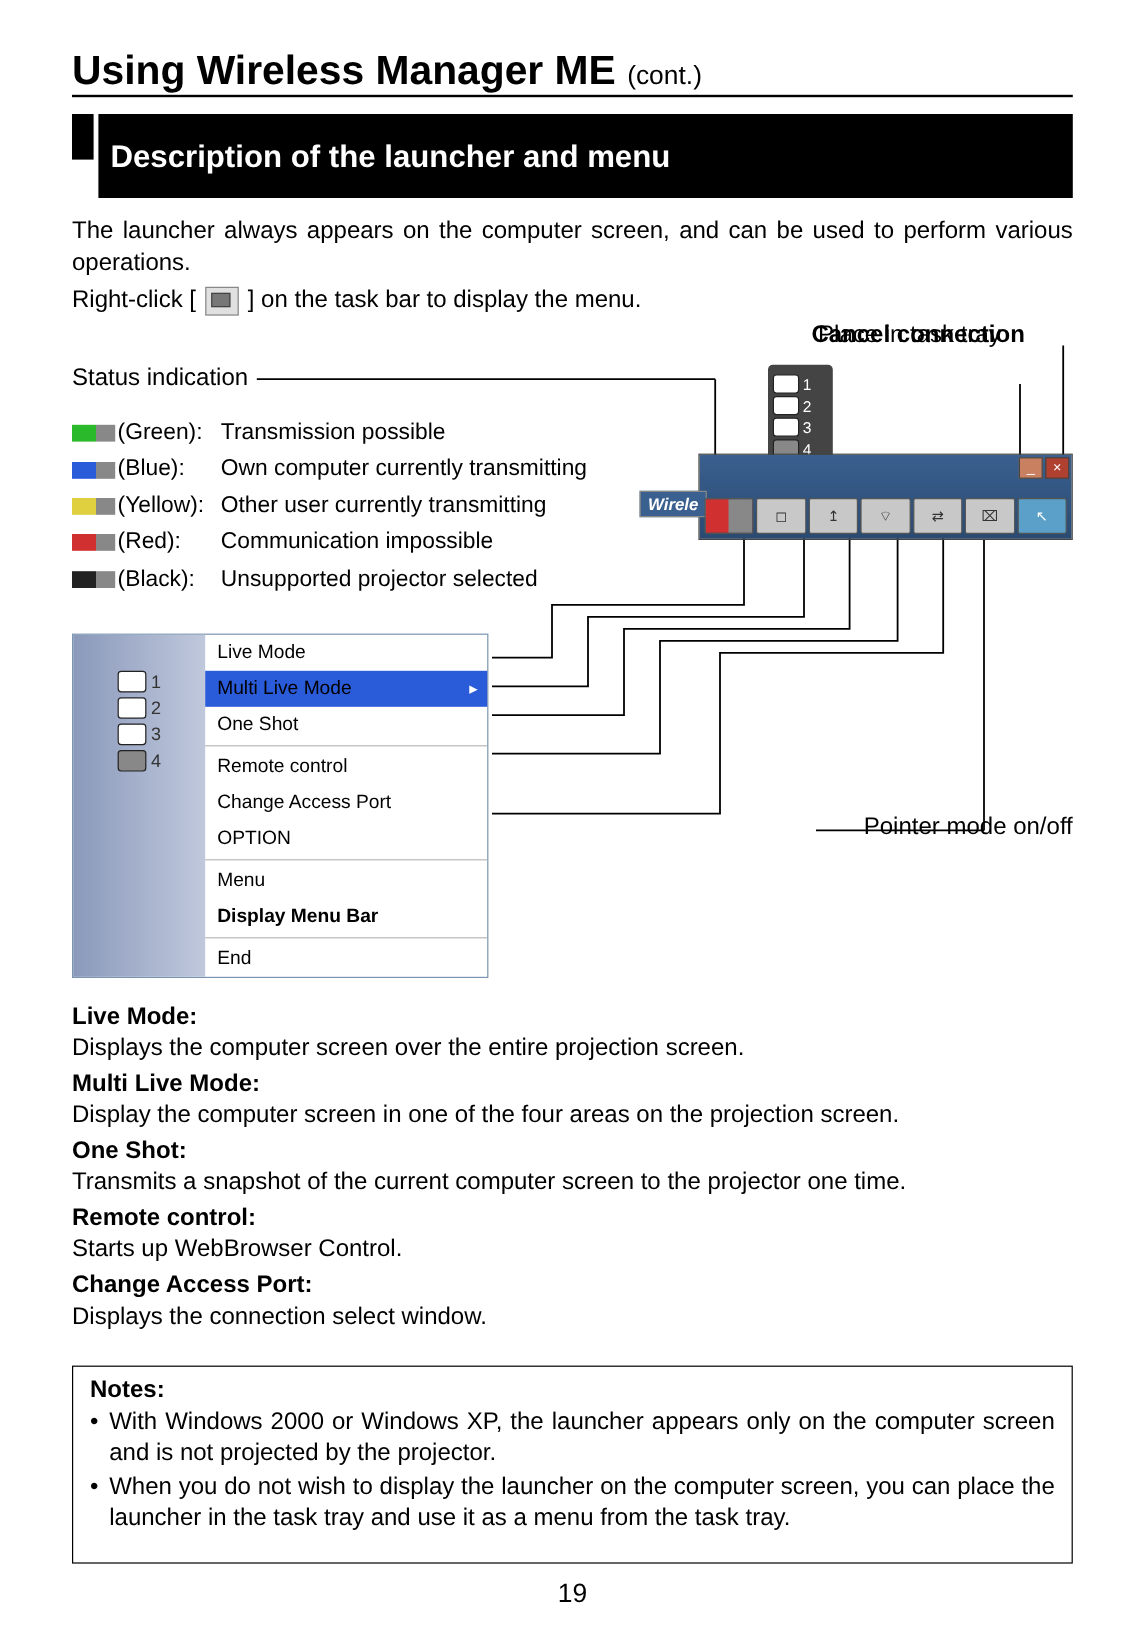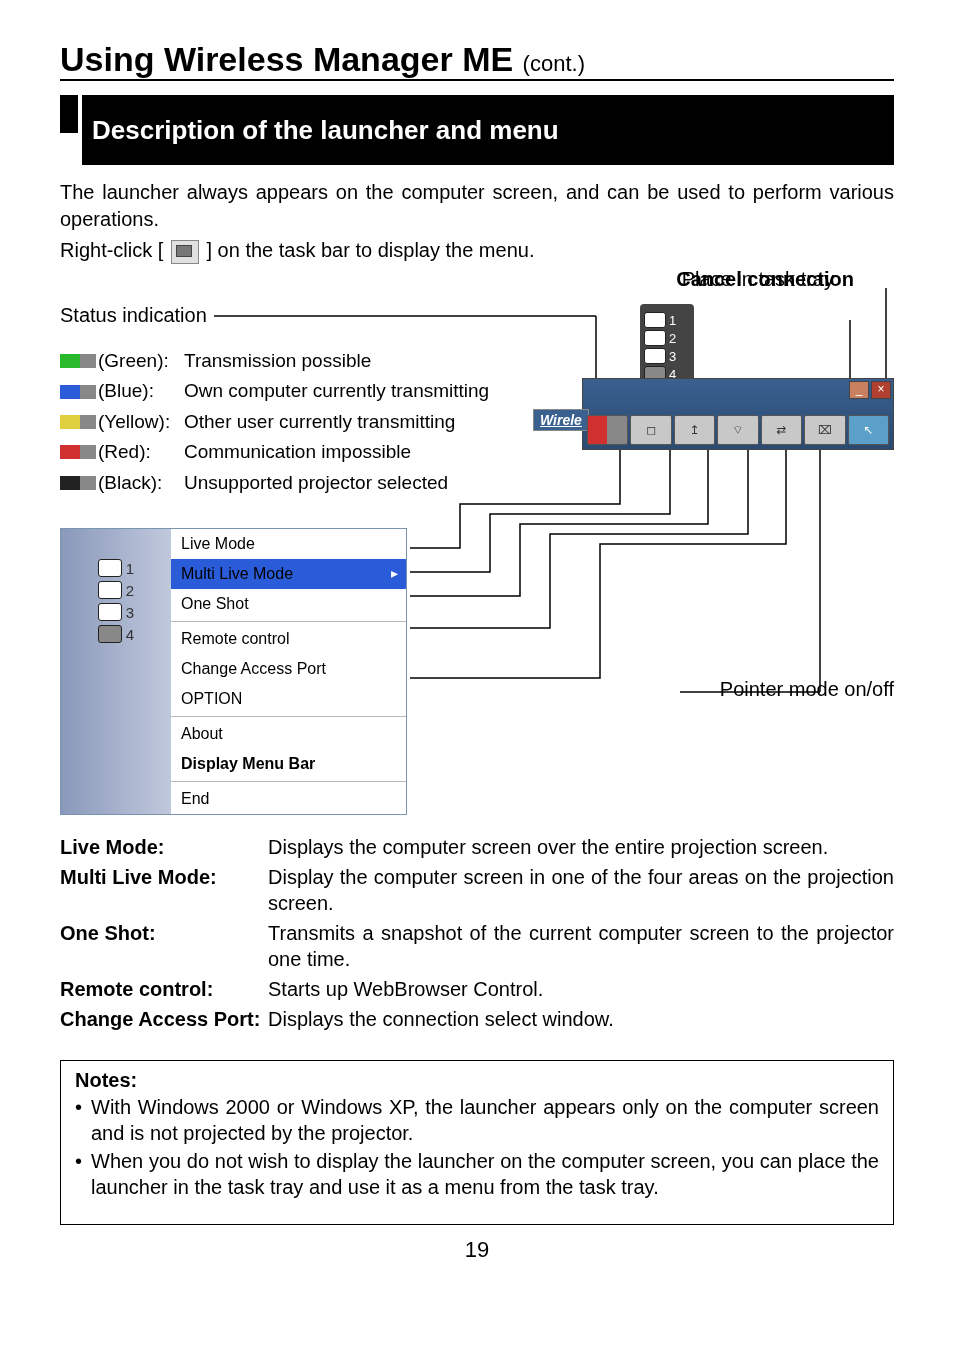--- a/index.html
+++ b/index.html
@@ -140,21 +140,20 @@
     position: absolute;
     left: -50px;
     top: 30px;
     background: #3a6090;
     color: #fff;
     font-style: italic;
     font-weight: bold;
     font-size: 14px;
     border: 1px solid #888;
     padding: 2px 6px;
-    text-decoration: underline;
   }
   .launcher-box .topbtns {
     position: absolute;
     right: 2px;
     top: 2px;
     display: flex;
     gap: 2px;
   }
   .topbtns .tb {
     width: 18px;
@@ -266,20 +265,21 @@
     pointer-events: none;
   }
   .definitions {
     font-size: 20px;
     margin-top: 6px;
   }
   .def-row {
     display: flex;
     margin-bottom: 4px;
     line-height: 1.3;
+    flex-direction: column;
   }
   .def-term {
     font-weight: bold;
     width: 208px;
     flex-shrink: 0;
   }
   .def-desc {
     flex: 1;
     text-align: justify;
   }
@@ -442,21 +442,21 @@
       </div>
       <div class="menu-right">
         <div class="mi">Live Mode</div>
         <div class="mi hi">Multi Live Mode</div>
         <div class="mi">One Shot</div>
         <div class="sep"></div>
         <div class="mi">Remote control</div>
         <div class="mi">Change Access Port</div>
         <div class="mi">OPTION</div>
         <div class="sep"></div>
-        <div class="mi">About</div>
+        <div class="mi">Menu</div>
         <div class="mi bold">Display Menu Bar</div>
         <div class="sep"></div>
         <div class="mi">End</div>
       </div>
     </div>
   </div>
 
   <div class="definitions">
     <div class="def-row">
       <div class="def-term">Live Mode:</div>

